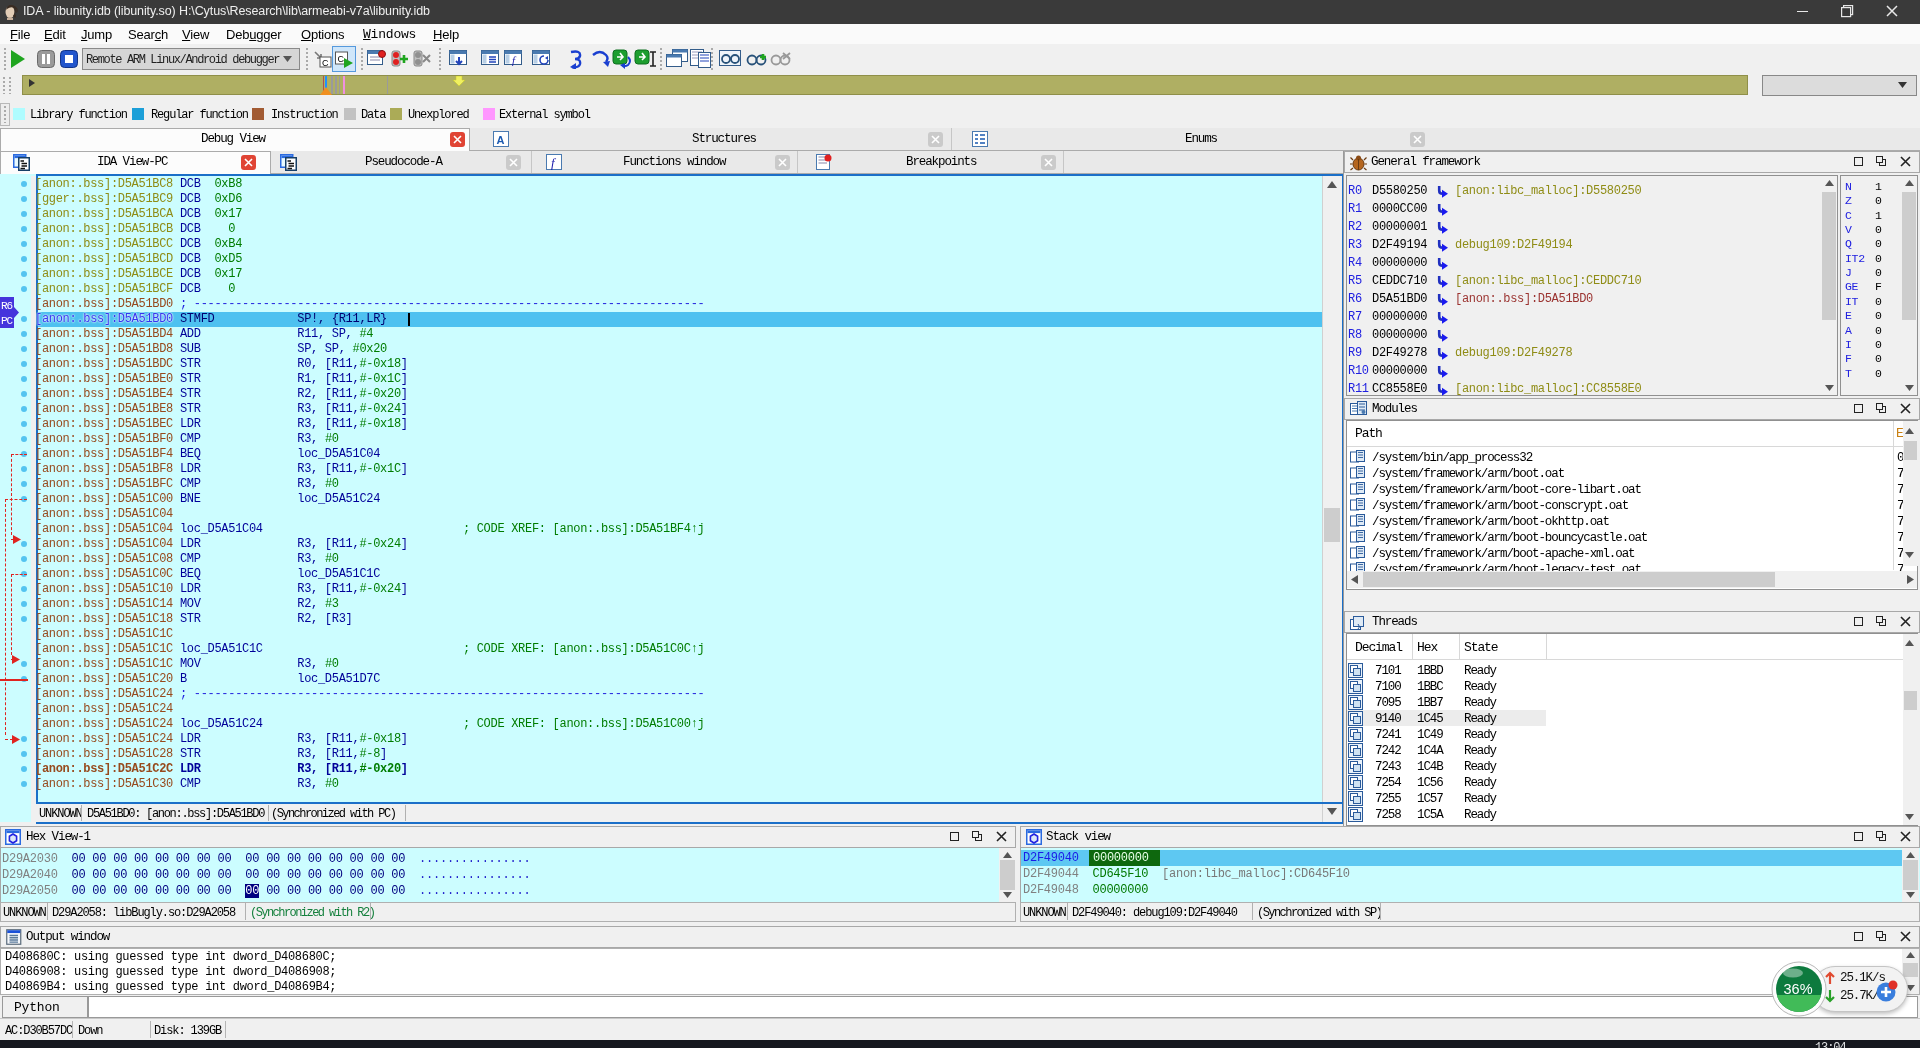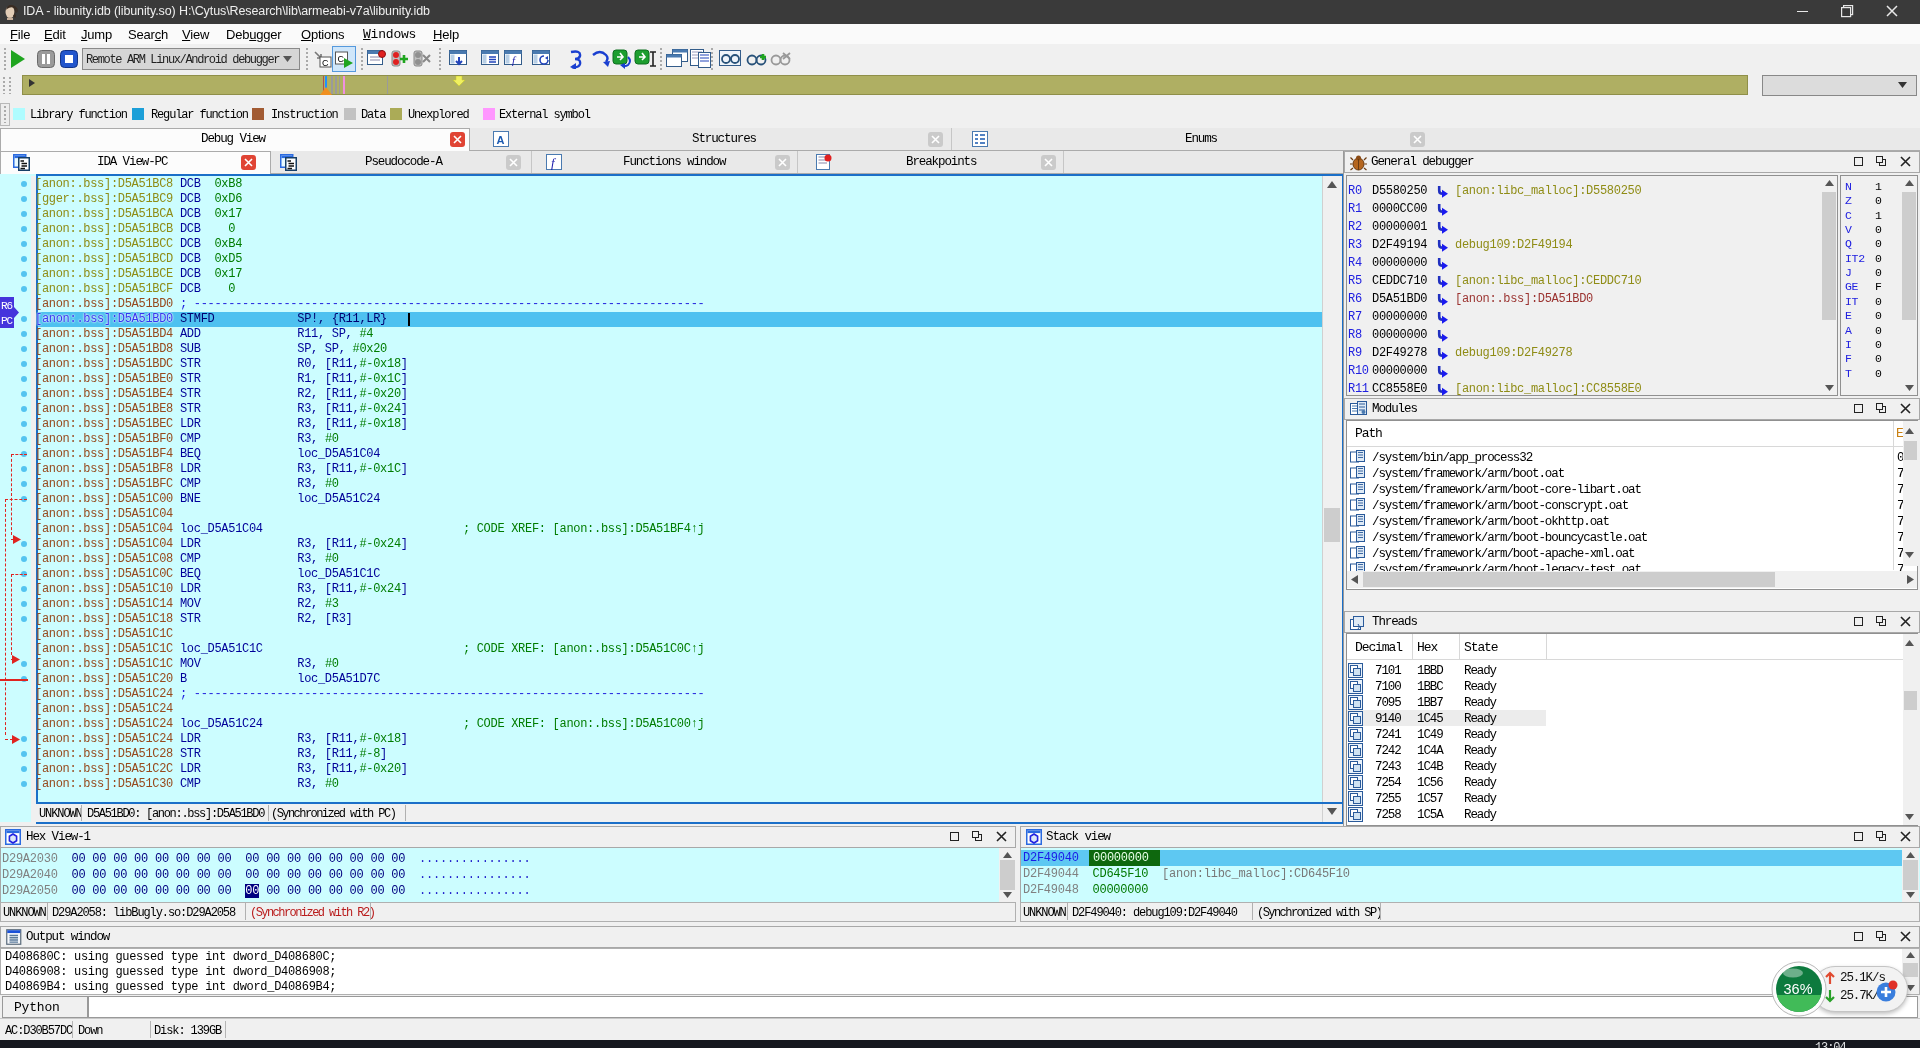--- a/index.html
+++ b/index.html
@@ -309,21 +309,21 @@
 <div class="a mono" style="left:35px;top:612px;color:#000;"><span style="color:#97491c">[anon:.bss]:D5A51C18</span> <span style="color:#000099">STR              </span><span style="color:#000099">R2, [R3]</span></div>
 <div class="a mono" style="left:35px;top:627px;color:#000;"><span style="color:#97491c">[anon:.bss]:D5A51C1C</span></div>
 <div class="a mono" style="left:35px;top:642px;color:#000;"><span style="color:#97491c">[anon:.bss]:D5A51C1C</span> <span style="color:#000099">loc_D5A51C1C                             </span><span style="color:#007c00">; CODE XREF: [anon:.bss]:D5A51C0C↑j</span></div>
 <div class="a mono" style="left:35px;top:657px;color:#000;"><span style="color:#97491c">[anon:.bss]:D5A51C1C</span> <span style="color:#000099">MOV              </span><span style="color:#000099">R3, </span><span style="color:#007c00">#0</span></div>
 <div class="a mono" style="left:35px;top:672px;color:#000;"><span style="color:#97491c">[anon:.bss]:D5A51C20</span> <span style="color:#000099">B                </span><span style="color:#000099">loc_D5A51D7C</span></div>
 <div class="a mono" style="left:35px;top:687px;color:#000;"><span style="color:#97491c">[anon:.bss]:D5A51C24</span> <span style="color:#2323de">; --------------------------------------------------------------------------</span></div>
 <div class="a mono" style="left:35px;top:702px;color:#000;"><span style="color:#97491c">[anon:.bss]:D5A51C24</span></div>
 <div class="a mono" style="left:35px;top:717px;color:#000;"><span style="color:#97491c">[anon:.bss]:D5A51C24</span> <span style="color:#000099">loc_D5A51C24                             </span><span style="color:#007c00">; CODE XREF: [anon:.bss]:D5A51C00↑j</span></div>
 <div class="a mono" style="left:35px;top:732px;color:#000;"><span style="color:#97491c">[anon:.bss]:D5A51C24</span> <span style="color:#000099">LDR              </span><span style="color:#000099">R3, [R11,</span><span style="color:#007c00">#-0x18</span><span style="color:#000099">]</span></div>
 <div class="a mono" style="left:35px;top:747px;color:#000;"><span style="color:#97491c">[anon:.bss]:D5A51C28</span> <span style="color:#000099">STR              </span><span style="color:#000099">R3, [R11,</span><span style="color:#007c00">#-8</span><span style="color:#000099">]</span></div>
-<div class="a mono" style="left:35px;top:762px;color:#000;"><span style="color:#97491c">[anon:.bss]:D5A51C2C</span> <span style="color:#000099">LDR              </span><span style="color:#000099">R3, [R11,</span><span style="color:#007c00">#-0x20</span><span style="color:#000099">]</span></div>
+<div class="a mono" style="left:35px;top:762px;color:#000;font-weight:bold;"><span style="color:#97491c">[anon:.bss]:D5A51C2C</span> <span style="color:#000099">LDR              </span><span style="color:#000099">R3, [R11,</span><span style="color:#007c00">#-0x20</span><span style="color:#000099">]</span></div>
 <div class="a mono" style="left:35px;top:777px;color:#000;"><span style="color:#97491c">[anon:.bss]:D5A51C30</span> <span style="color:#000099">CMP              </span><span style="color:#000099">R3, </span><span style="color:#007c00">#0</span></div>
 <div class="a" style="left:408px;top:313px;width:1.6px;height:13px;background:#000"></div>
 <div class="dot" style="left:21px;top:181px"></div>
 <div class="dot" style="left:21px;top:196px"></div>
 <div class="dot" style="left:21px;top:211px"></div>
 <div class="dot" style="left:21px;top:226px"></div>
 <div class="dot" style="left:21px;top:241px"></div>
 <div class="dot" style="left:21px;top:256px"></div>
 <div class="dot" style="left:21px;top:271px"></div>
 <div class="dot" style="left:21px;top:286px"></div>
@@ -395,21 +395,21 @@
 <div class="a ui" style="left:271px;top:807px;color:#000;font-size:12px;letter-spacing:-1.55px">(Synchronized with PC)</div>
 <div class="a" style="left:405px;top:805px;width:1px;height:16px;background:#b0b0b0"></div>
 <div class="a" style="left:1343px;top:151px;width:1px;height:675px;background:#999"></div>
 <div class="a" style="left:1344px;top:151px;width:576px;height:22px;background:#f0f0f0;border:1px solid #a8a8a8"></div>
 <svg class="a" style="left:1350px;top:154px" width="17" height="17">
     <ellipse cx="8.5" cy="10" rx="5.5" ry="6" fill="#b5651d" stroke="#6a3a10"></ellipse>
     <circle cx="8.5" cy="4" r="2.5" fill="#8a4a14"></circle>
     <path d="M3 6 L0.5 3.5 M14 6 L16.5 3.5 M2.5 10 H0 M17 10 H14.5 M3 14 L0.5 16 M14 14 L16.5 16" stroke="#6a3a10" stroke-width="1.2"></path>
     <path d="M8.5 5 V16" stroke="#6a3a10" stroke-width="1"></path>
   </svg>
-<div class="a ui" style="left:1371px;top:155px;color:#000;font-size:12.5px">General debugger</div>
+<div class="a ui" style="left:1371px;top:155px;color:#000;font-size:12.5px">General framework</div>
 <div class="a" style="left:1854px;top:157px;width:9px;height:9px;border:1.4px solid #222"></div>
 <div class="a" style="left:1879px;top:159px;width:7px;height:7px;border:1.2px solid #222"></div>
 <div class="a" style="left:1876px;top:156px;width:7px;height:7px;border:1.2px solid #222;background:#f0f0f0"></div>
 <svg class="a" style="left:1900px;top:156px" width="11" height="11">
     <path d="M1 1 L10 10 M10 1 L1 10" stroke="#222" stroke-width="1.6"></path>
   </svg>
 <div class="a" style="left:1344px;top:173px;width:576px;height:225px;background:#f0f0f0"></div>
 <div class="a" style="left:1346px;top:175px;width:492px;height:221px;background:#f0f0f0;border:1px solid #909090"></div>
 <div class="a mono" style="left:1348px;top:184px;color:#2020e0;">R0</div>
 <div class="a mono" style="left:1372px;top:184px;color:#000;">D5580250</div>
@@ -759,21 +759,21 @@
   </svg>
 <svg class="a" style="left:1003px;top:892px" width="9" height="7">
     <path d="M0 0 L9 0 L4.5 6 Z" fill="#555"></path>
   </svg>
 <div class="a" style="left:1000px;top:860px;width:15px;height:30px;background:#cdcdcd"></div>
 <div class="a" style="left:0;top:902px;width:1016px;height:20px;background:#f0f0f0;border:1px solid #b0b0b0"></div>
 <div class="a ui" style="left:3px;top:906px;color:#000;font-size:12px">UNKNOWN</div>
 <div class="a" style="left:47px;top:903px;width:1px;height:17px;background:#b0b0b0"></div>
 <div class="a ui" style="left:52px;top:906px;color:#000;font-size:12px">D29A2058: libBugly.so:D29A2058</div>
 <div class="a" style="left:245px;top:903px;width:1px;height:17px;background:#b0b0b0"></div>
-<div class="a ui" style="left:250px;top:906px;color:#b91c1c;font-size:12px;letter-spacing:-1.55px">(Synchronized with R2)</div>
+<div class="a ui" style="left:250px;top:906px;color:#15803d;font-size:12px;letter-spacing:-1.55px">(Synchronized with R2)</div>
 <div class="a" style="left:370px;top:903px;width:1px;height:17px;background:#b0b0b0"></div>
 <div class="a" style="left:1020px;top:826px;width:900px;height:22px;background:#f0f0f0;border:1px solid #a8a8a8"></div>
 <svg class="a" style="left:1026px;top:829px" width="16" height="16">
     <rect x="0.75" y="0.75" width="14.5" height="14.5" fill="#fff" stroke="#2a6ae0" stroke-width="1.5"></rect>
     <rect x="1.5" y="1.5" width="13" height="2.6" fill="#2a6ae0"></rect>
     <path d="M8 5 L11.6 7.2 L11.6 11.8 L8 14 L4.4 11.8 L4.4 7.2 Z" fill="#dde8f8" stroke="#2222e0" stroke-width="1.6"></path>
   </svg>
 <div class="a ui" style="left:1046px;top:830px;color:#000;font-size:12.5px">Stack view</div>
 <div class="a" style="left:1854px;top:832px;width:9px;height:9px;border:1.4px solid #222"></div>
 <div class="a" style="left:1879px;top:834px;width:7px;height:7px;border:1.2px solid #222"></div>

